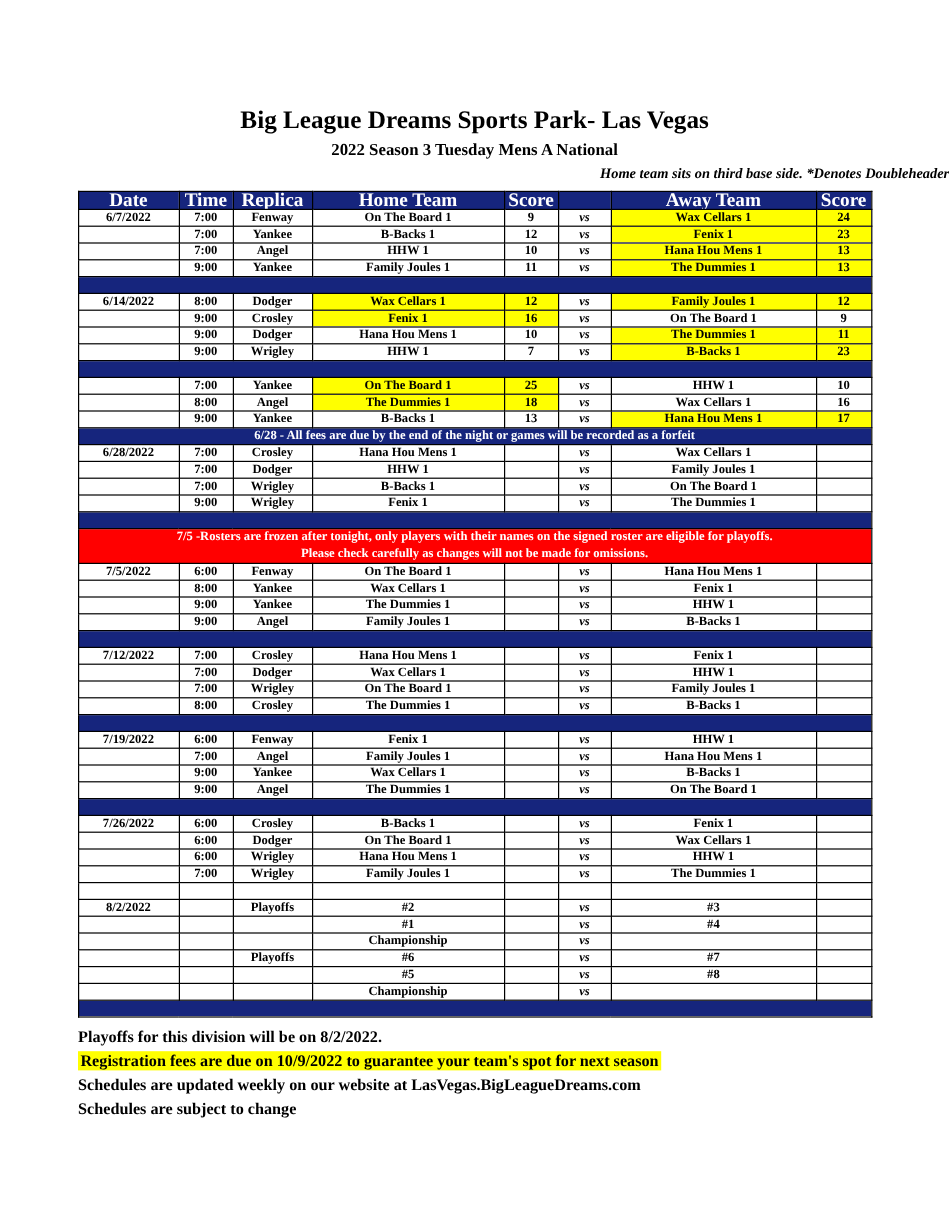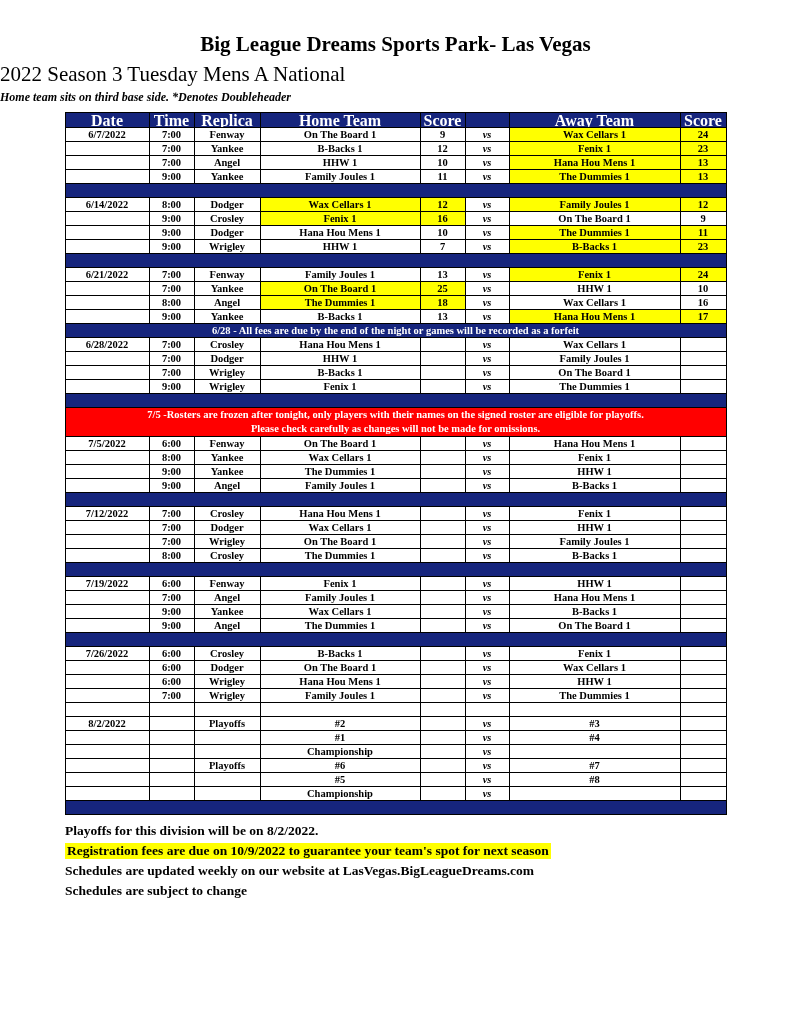--- a/index.html
+++ b/index.html
@@ -7,29 +7,29 @@
     --hl:#FFFF00;
     --red:#FF0000;
   }
   html,body{margin:0;padding:0;background:#ffffff;}
   body{
     width:791px;height:1024px;
     font-family:"Liberation Serif","DejaVu Serif",serif;
     color:#000;
     overflow:hidden;
   }
-  .page{width:791px;height:1024px;box-sizing:border-box;padding-top:32px;}
+  .page{width:791px;height:1024px;box-sizing:border-box;padding-top:88px;}
   .title{
     font-size:21px;font-weight:bold;text-align:center;margin:0 0 5px 0;
   }
   .subtitle{
-    font-size:21px;font-weight:normal;text-align:left;margin:0 0 3px 0;
+    font-size:14px;font-weight:bold;text-align:center;margin:0 0 3px 0;
   }
   .note{
-    font-size:12px;font-weight:bold;font-style:italic;text-align:left;margin:0 0 7px 0;
+    font-size:12px;font-weight:bold;font-style:italic;text-align:right;margin:0 0 7px 0;
   }
   table.schedule{
     border-collapse:collapse;margin:0 auto;table-layout:fixed;width:661px;
   }
   table.schedule td{
     border:1px solid #000;
     height:13px;line-height:13px;
     font-size:10.5px;font-weight:bold;
     text-align:center;vertical-align:middle;
     padding:0 2px;overflow:hidden;white-space:nowrap;
@@ -168,30 +168,20 @@
           <td>HHW 1</td>
           <td>7</td>
           <td class="vs">vs</td>
           <td class="hl">B-Backs 1</td>
           <td class="hl">23</td>
         </tr>
         <tr>
           <td class="sep" colspan="8"></td>
         </tr>
         <tr>
-          <td>6/21/2022</td>
-          <td>7:00</td>
-          <td>Fenway</td>
-          <td>Family Joules 1</td>
-          <td>13</td>
-          <td class="vs">vs</td>
-          <td class="hl">Fenix 1</td>
-          <td class="hl">24</td>
-        </tr>
-        <tr>
           <td></td>
           <td>7:00</td>
           <td>Yankee</td>
           <td class="hl">On The Board 1</td>
           <td class="hl">25</td>
           <td class="vs">vs</td>
           <td>HHW 1</td>
           <td>10</td>
         </tr>
         <tr>

